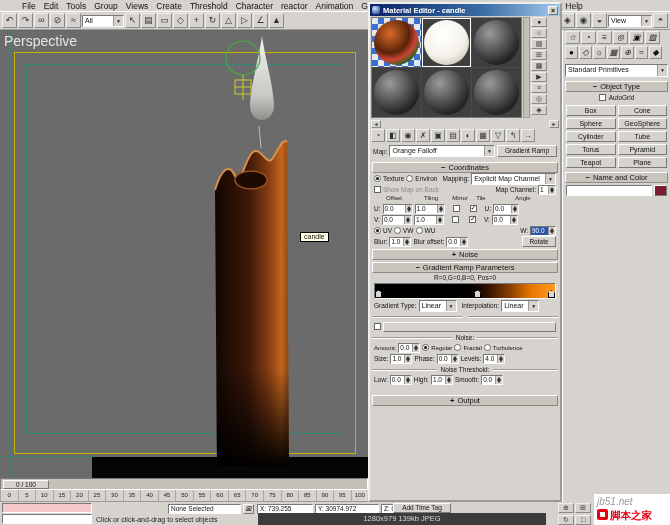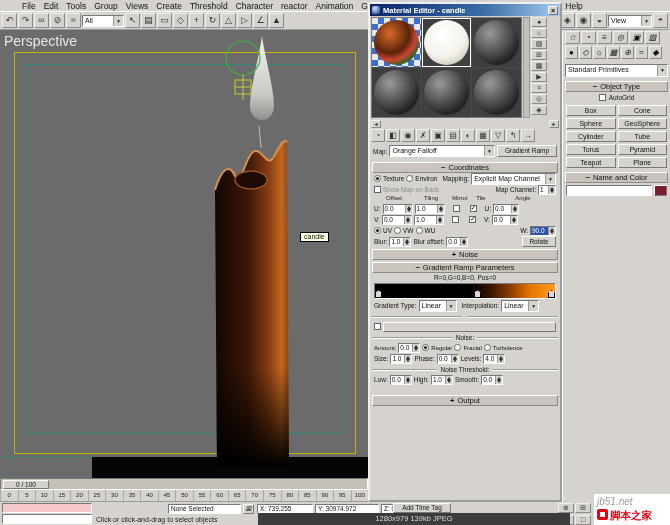--- a/index.html
+++ b/index.html
@@ -39,21 +39,21 @@
 .mini-pink{position:absolute;left:2px;top:1px;width:90px;height:10px;background:#f4c8c8;border:1px solid;border-color:#787878 #fdfdfd #fdfdfd #787878}
 .mini-white{position:absolute;left:2px;top:12px;width:90px;height:10px;background:#fff;border:1px solid;border-color:#787878 #fdfdfd #fdfdfd #787878}
 .fld{position:absolute;height:10px;background:#fff;border:1px solid;border-color:#787878 #fdfdfd #fdfdfd #787878;font-size:6.5px;line-height:8px;padding:0 2px;white-space:nowrap;overflow:hidden}
 .fld i{font-style:normal}
 .lockbtn{position:absolute;left:243px;top:2px;width:11px;height:10px;background:#d6d3ce;border:1px solid;border-color:#fdfdfd #787878 #787878 #fdfdfd;font-size:7px;line-height:8px;text-align:center}
 .prompt{position:absolute;left:96px;top:14px;font-size:7px;color:#222;white-space:nowrap}
 .timetag{position:absolute;left:393px;top:1px;width:58px;height:10px;background:#d6d3ce;border:1px solid;border-color:#fdfdfd #787878 #787878 #fdfdfd;font-size:6.5px;line-height:8px;text-align:center}
 .navcluster{position:absolute;left:558px;top:1px;width:36px;height:22px;display:grid;grid-template-columns:16px 16px;gap:1px}
 .navcluster .ticon{width:16px;height:10px;line-height:8px;font-size:7px}
 
-.caption{position:absolute;left:258px;top:513px;width:312px;height:12px;background:#3c3c3c;color:#d8d8d8;font-size:7.5px;line-height:12px;text-align:center;z-index:30;white-space:nowrap;overflow:hidden}
+.caption{position:absolute;left:258px;top:513px;width:288px;height:12px;background:#3c3c3c;color:#d8d8d8;font-size:7.5px;line-height:12px;text-align:center;z-index:30;white-space:nowrap;overflow:hidden}
 .watermark{position:absolute;left:594px;top:494px;width:76px;height:31px;background:#fff;z-index:40;padding:2px 3px}
 .wm-site{font-size:10px;color:#9a9a9a;font-style:italic;line-height:11px}
 .wm-row{display:flex;align-items:flex-start;gap:2px;margin-top:2px}
 .wm-logo{width:11px;height:11px;background:#e60012;border-radius:2px;position:relative}
 .wm-logo::after{content:"";position:absolute;left:3px;top:3px;width:5px;height:5px;background:#fff}
 .wm-brand{color:#e60012;font-size:10.5px;font-weight:bold;white-space:nowrap}
 
 .me{position:absolute;left:368px;top:2px;width:194px;height:500px;background:#d6d3ce;border:2px outset #efefef;z-index:20;display:flex;flex-direction:column}
 .me-title{height:12px;background:linear-gradient(90deg,#0a246a,#3a6ea5 60%,#a6caf0);display:flex;align-items:center;color:#fff;font-size:7.5px;font-weight:bold;padding:0 2px;gap:3px}
 .me-title .ticn{width:8px;height:8px;background:radial-gradient(circle at 35% 30%,#cfe0ff,#1c3f8c);border-radius:2px}

